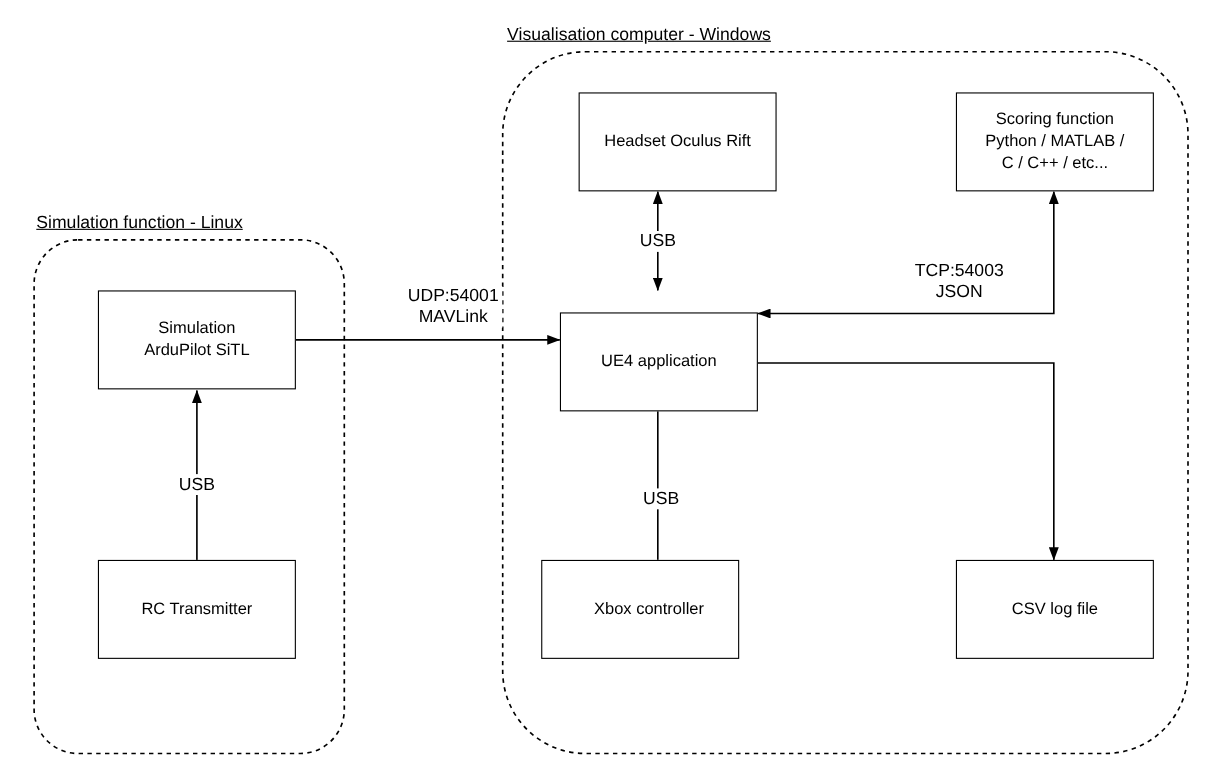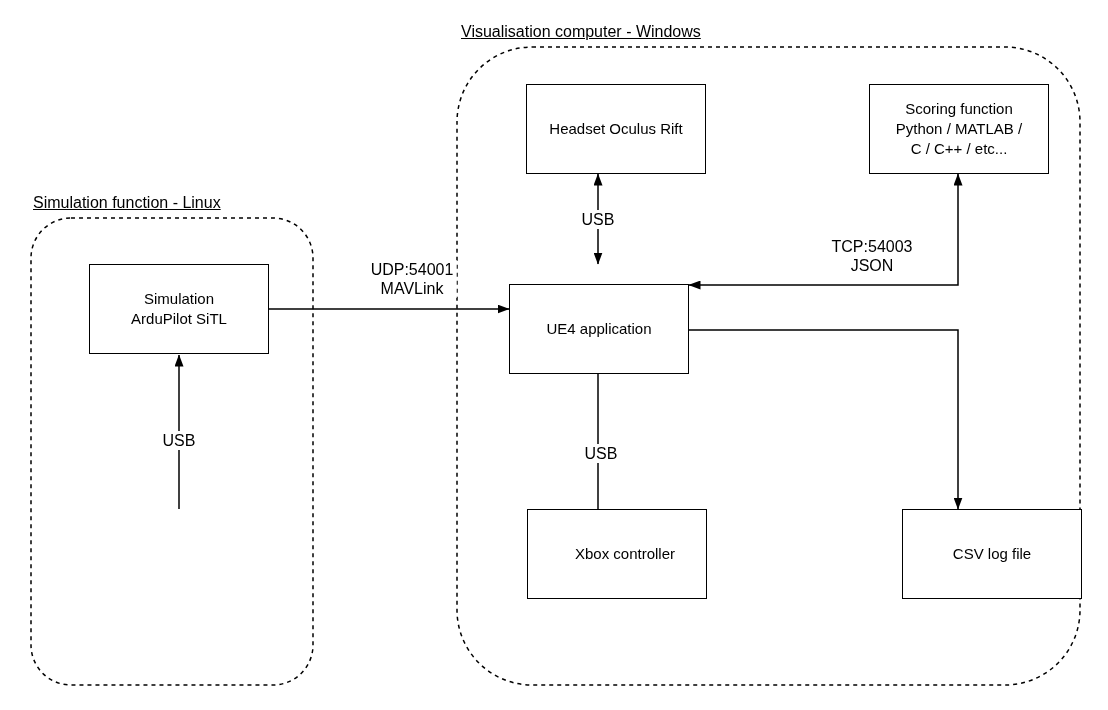--- a/index.html
+++ b/index.html
@@ -84,35 +84,38 @@
     <path d="M689,330 L958,330 L958,509" fill="none" stroke="#000000" stroke-width="1.5" marker-end="url(#m-down)"></path>
   </svg>
 
   <div class="container-label" style="left:33px; top:194px;">Simulation function - Linux</div>
   <div class="container-label" style="left:461px; top:23px;">Visualisation computer - Windows</div>
 
   <div class="node" style="left:89px; top:264px;">
     <span>Simulation
 ArduPilot SiTL</span>
   </div>
+  <div class="node" style="left:89px; top:509px;">
+    <span>RC Transmitter</span>
+  </div>
   <div class="node" style="left:509px; top:84px;margin-left:17px;">
     <span>Headset Oculus Rift</span>
   </div>
   <div class="node" style="left:509px; top:264px;margin-top:20px;">
     <span>UE4 application</span>
   </div>
-  <div class="node" style="left:527px; top:509px;padding-left:16px;">
+  <div class="node" style="left:492px; top:509px;padding-left:16px;">
     <span>Xbox controller</span>
   </div>
   <div class="node" style="left:869px; top:84px;">
     <span>Scoring function
 Python / MATLAB /
 C / C++ / etc...</span>
   </div>
-  <div class="node" style="left:902px; top:509px;">
+  <div class="node" style="left:869px; top:509px;">
     <span>CSV log file</span>
   </div>
 
   <div class="edge-label" style="left:179px; top:431px;">USB</div>
   <div class="edge-label" style="left:388px; top:260px;margin-left:24px;">UDP:54001
 MAVLink</div>
   <div class="edge-label" style="left:598px; top:210px;">USB</div>
   <div class="edge-label" style="left:601px; top:444px;">USB</div>
   <div class="edge-label" style="left:872px; top:237px;">TCP:54003
 JSON</div>

